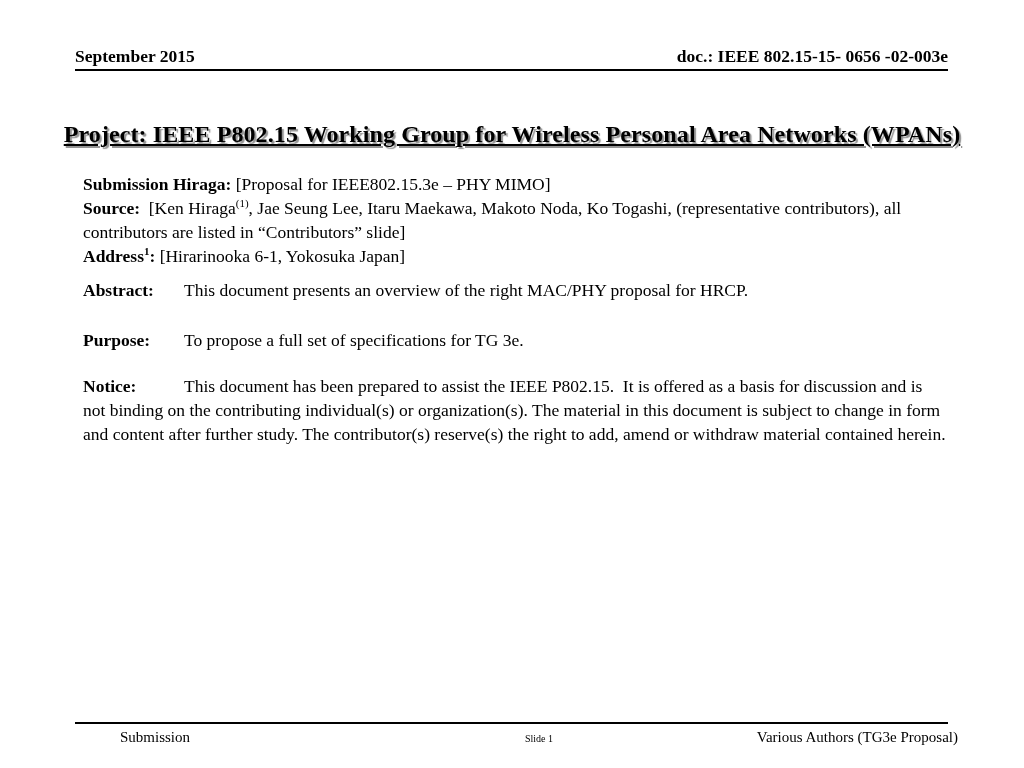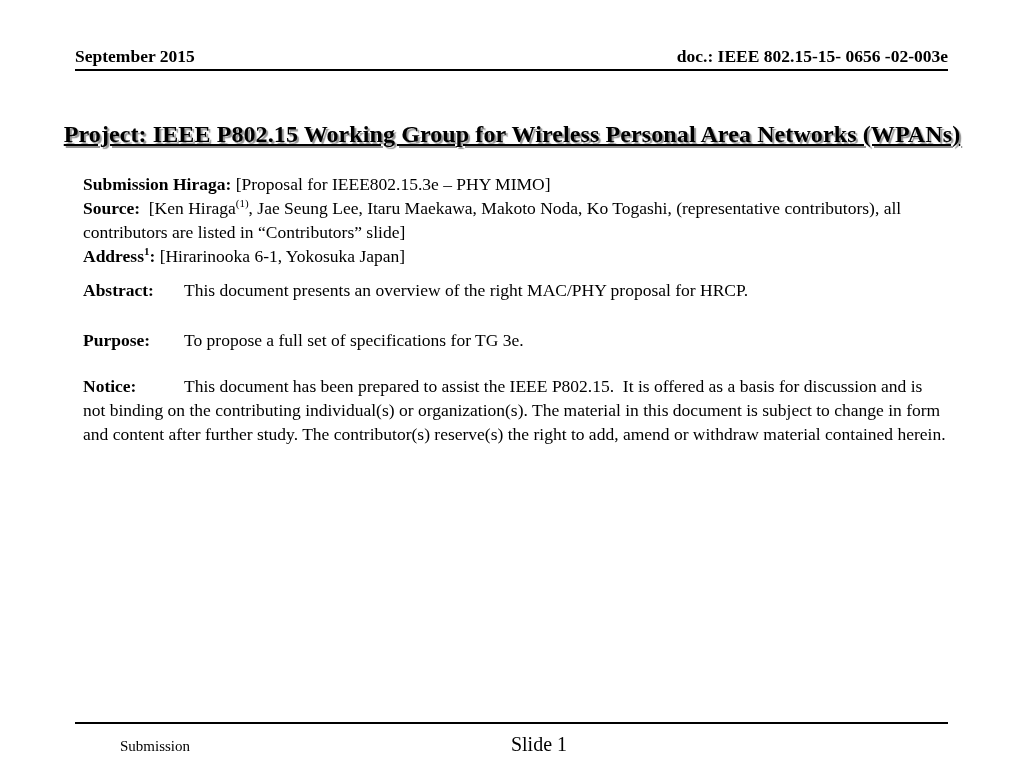--- a/index.html
+++ b/index.html
@@ -54,21 +54,21 @@
     height: 2px; background: #000000;
   }
   .footer {
     position: absolute; top: 729px; left: 75px; right: 66px;
     display: grid; grid-template-columns: 1fr auto 1fr;
     align-items: baseline;
     font-size: 15px;
     margin-left: 45px;
   }
   .footer .f-left  { text-align: left; }
-  .footer .f-center{ text-align: right; padding-top: 4px; font-size: 20px; }
+  .footer .f-center{ text-align: right; padding-top: 4px; font-size: 10px; }
   .footer .f-right { text-align: right; }
 </style>
 </head>
 <body>
 
 <div class="slide">
 
   <div class="header">
     <span>September 2015</span>
     <span>doc.: IEEE 802.15-15- 0656 -02-003e</span>
@@ -94,15 +94,16 @@
 
     <p class="tabbed gap-xs"><b class="lbl">Notice:</b><span>This document has been prepared to assist the IEEE P802.15.  It is offered as a basis for discussion and is not binding on the contributing individual(s) or organization(s). The material in this document is subject to change in form and content after further study. The contributor(s) reserve(s) the right to add, amend or withdraw material contained herein.</span></p>
 
 
   </div>
 
   <div class="footer-rule"></div>
   <div class="footer">
     <span class="f-left">Submission</span>
     <span class="f-center">Slide 1</span>
+    <span class="f-right">Various Authors (TG3e Proposal)</span>
   </div>
 
 </div>
 
 </body></html>

